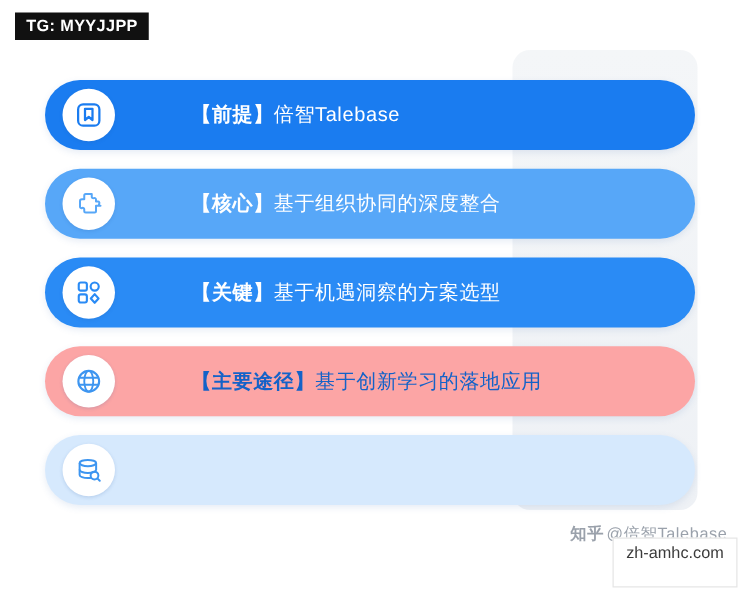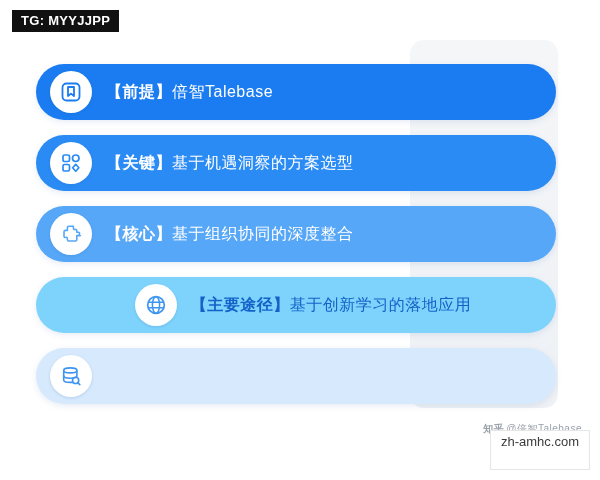--- a/index.html
+++ b/index.html
@@ -51,21 +51,21 @@
     font-family: "Liberation Sans", sans-serif;
     z-index: 40;
   }
 
   
   .credit {
     position: absolute;
     right: 18px;
     bottom: 44px;
     color: #9aa1ab;
-    font-size: 10px;
+    font-size: 13px;
     letter-spacing: 0.5px;
     z-index: 30;
     font-family: "Liberation Sans", sans-serif;
   }
   .credit .logo-mark {
     color: #9aa1ab;
     font-weight: bold;
     margin-right: 2px;
   }
 
@@ -116,20 +116,21 @@
 
   .bar-text {
     margin-left: 14px;
     font-size: 16px;
     letter-spacing: 0.5px;
     white-space: nowrap;
     font-family: "Liberation Sans", sans-serif;
   }
   .bar-text .tag {
     font-weight: bold;
+    margin-left: 47px;
   }
 
   
   .bar.deep .bar-text { color: #ffffff; }
   .bar.light .bar-text { color: #1462c8; }
 
   svg { display: block; }
 </style>
 </head>
 <body>
@@ -147,46 +148,46 @@
         <svg width="24" height="24" viewBox="0 0 24 24" fill="none">
           <rect x="3.5" y="3.5" width="17" height="17" rx="4" stroke="#1a7cf0" stroke-width="1.8"></rect>
           <path d="M9 7h6v9l-3-2.4L9 16V7z" stroke="#1a7cf0" stroke-width="1.8" stroke-linejoin="round" fill="none"></path>
         </svg>
       </div>
       <div class="bar-text">
         <span class="tag">【前提】</span><span>倍智Talebase</span>
       </div>
     </div>
 
+    <div class="bar deep" id="bar3" style="background: rgb(87, 167, 248); width: 520px;">
+      <div class="icon-wrap">
+        <svg width="24" height="24" viewBox="0 0 24 24" fill="none">
+          <path d="M9.6 4.2h4.8v2.1c0 .9.8 1.5 1.7 1.2.9-.3 1.7.3 1.7 1.2v1.5h1.6c.9 0 1.4.9 1 1.6-.5.9.1 1.8 1 1.8h-3.6v4.2c0 .7-.5 1.2-1.2 1.2H9.6c-.7 0-1.2-.5-1.2-1.2v-1.4c0-.9-.9-1.4-1.7-1-.8.4-1.7-.2-1.7-1.1V9.9c0-.9.6-1.5 1.5-1.5h1.9V5.4c0-.7.5-1.2 1.2-1.2z" stroke="#57a7f8" stroke-width="1.6" stroke-linejoin="round" fill="none"></path>
+        </svg>
+      </div>
+      <div class="bar-text">
+        <span class="tag">【核心】</span><span>基于组织协同的深度整合</span>
+      </div>
+    </div>
+
     <div class="bar deep" id="bar2" style="background: rgb(42, 139, 245); width: 520px;">
       <div class="icon-wrap">
         <svg width="24" height="24" viewBox="0 0 24 24" fill="none">
           <rect x="4" y="4" width="6.5" height="6.5" rx="1.6" stroke="#2a8bf5" stroke-width="1.7"></rect>
           <rect x="13.5" y="4" width="6.5" height="6.5" rx="3.25" stroke="#2a8bf5" stroke-width="1.7"></rect>
           <rect x="4" y="13.5" width="6.5" height="6.5" rx="1.6" stroke="#2a8bf5" stroke-width="1.7"></rect>
           <path d="M16.75 13.3l3.1 3.45-3.1 3.45-3.1-3.45z" stroke="#2a8bf5" stroke-width="1.7" stroke-linejoin="round"></path>
         </svg>
       </div>
       <div class="bar-text">
         <span class="tag">【关键】</span><span>基于机遇洞察的方案选型</span>
       </div>
     </div>
 
-    <div class="bar deep" id="bar3" style="background: rgb(87, 167, 248); width: 520px;">
-      <div class="icon-wrap">
-        <svg width="24" height="24" viewBox="0 0 24 24" fill="none">
-          <path d="M9.6 4.2h4.8v2.1c0 .9.8 1.5 1.7 1.2.9-.3 1.7.3 1.7 1.2v1.5h1.6c.9 0 1.4.9 1 1.6-.5.9.1 1.8 1 1.8h-3.6v4.2c0 .7-.5 1.2-1.2 1.2H9.6c-.7 0-1.2-.5-1.2-1.2v-1.4c0-.9-.9-1.4-1.7-1-.8.4-1.7-.2-1.7-1.1V9.9c0-.9.6-1.5 1.5-1.5h1.9V5.4c0-.7.5-1.2 1.2-1.2z" stroke="#57a7f8" stroke-width="1.6" stroke-linejoin="round" fill="none"></path>
-        </svg>
-      </div>
-      <div class="bar-text">
-        <span class="tag">【核心】</span><span>基于组织协同的深度整合</span>
-      </div>
-    </div>
-
-    <div class="bar light" id="bar4" style="background: #7dd3fc; width: 520px; justify-content: center;">
+    <div class="bar light" id="bar4" style="background: #fca5a5; width: 520px;">
       <div class="icon-wrap">
         <svg width="24" height="24" viewBox="0 0 24 24" fill="none">
           <circle cx="12" cy="12" r="8.3" stroke="#3d95f0" stroke-width="1.7"></circle>
           <ellipse cx="12" cy="12" rx="3.6" ry="8.3" stroke="#3d95f0" stroke-width="1.5"></ellipse>
           <path d="M3.9 9.2h16.2M3.9 14.8h16.2" stroke="#3d95f0" stroke-width="1.5"></path>
         </svg>
       </div>
       <div class="bar-text">
         <span class="tag">【主要途径】</span><span>基于创新学习的落地应用</span>
       </div>

